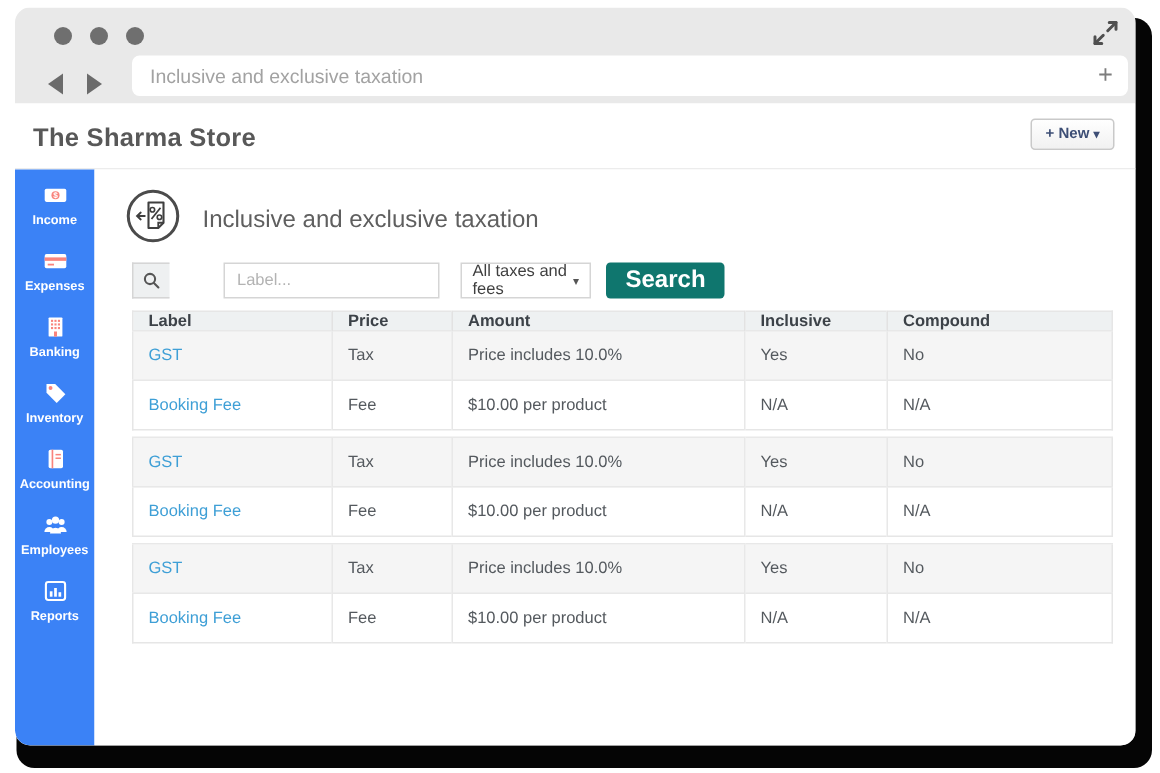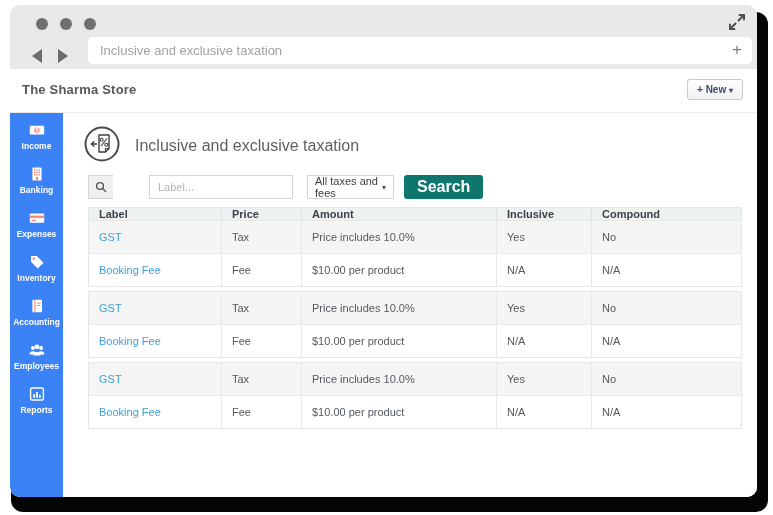--- a/index.html
+++ b/index.html
@@ -42,21 +42,21 @@
     font-size: 13px; color: #a2a2a2; line-height: 27px;
     padding: 0 12px;
   }
   .urlbar .newtab {
     position: absolute; right: 10px; top: 0;
     font-size: 17px; color: #7d7d7d; line-height: 26px;
   }
 
   
   .appbar { position: relative; height: 44px; background: #ffffff; border-bottom: 1px solid #ececec; }
-  .store-name { position: absolute; left: 12px; top: 13px; font-size: 13px; font-weight: bold; color: #585858; letter-spacing: .2px; }
+  .store-name { position: absolute; left: 12px; top: 13px; font-size: 17px; font-weight: bold; color: #585858; letter-spacing: .2px; }
   .new-btn {
     position: absolute; right: 14px; top: 10px;
     border: 1px solid #c9c9c9; border-radius: 3px;
     background: linear-gradient(#ffffff, #f1f1f1);
     color: #3d4e75; font-size: 10px; font-weight: bold;
     padding: 4px 9px; cursor: pointer;
     font-family: "Liberation Sans", sans-serif;
   }
   .new-btn .caret { font-size: 8px; }
 
@@ -162,20 +162,31 @@
 
     <div class="side-item">
       <span class="glyph">
         <svg width="18" height="18" viewBox="0 0 18 18">
           <rect x="1.8" y="4.8" width="14.4" height="8.8" rx="1.2" fill="#ffffff"></rect>
           <circle cx="9" cy="9.2" r="2.7" fill="#f9847d"></circle>
           <text x="9" y="11.1" font-size="5.5" font-weight="bold" fill="#ffffff" text-anchor="middle" font-family="Liberation Sans, sans-serif">$</text>
         </svg>
       </span>
       <span class="side-label">Income</span>
+    </div>
+
+    <div class="side-item">
+      <span class="glyph">
+        <svg width="18" height="18" viewBox="0 0 18 18">
+          <rect x="1.8" y="4.4" width="14.4" height="9.4" rx="1.2" fill="#ffffff"></rect>
+          <rect x="1.8" y="6.6" width="14.4" height="2.3" fill="#f9847d"></rect>
+          <rect x="3.8" y="10.8" width="4.2" height="1.2" fill="#f9847d"></rect>
+        </svg>
+      </span>
+      <span class="side-label">Expenses</span>
     </div>
 
     <div class="side-item">
       <span class="glyph">
         <svg width="18" height="18" viewBox="0 0 18 18">
           <rect x="4.4" y="2.6" width="9.2" height="12.8" rx="0.6" fill="#ffffff"></rect>
           <g fill="#f9847d">
             <rect x="6" y="4.2" width="1.4" height="1.4"></rect>
               <rect x="8.3" y="4.2" width="1.4" height="1.4"></rect>
               <rect x="10.6" y="4.2" width="1.4" height="1.4"></rect>
@@ -183,31 +194,20 @@
               <rect x="8.3" y="6.6" width="1.4" height="1.4"></rect>
               <rect x="10.6" y="6.6" width="1.4" height="1.4"></rect>
             <rect x="6" y="9" width="1.4" height="1.4"></rect>
               <rect x="8.3" y="9" width="1.4" height="1.4"></rect>
               <rect x="10.6" y="9" width="1.4" height="1.4"></rect>
             <rect x="8" y="12" width="2" height="3.4"></rect>
           </g>
         </svg>
       </span>
       <span class="side-label">Banking</span>
-    </div>
-
-    <div class="side-item">
-      <span class="glyph">
-        <svg width="18" height="18" viewBox="0 0 18 18">
-          <rect x="1.8" y="4.4" width="14.4" height="9.4" rx="1.2" fill="#ffffff"></rect>
-          <rect x="1.8" y="6.6" width="14.4" height="2.3" fill="#f9847d"></rect>
-          <rect x="3.8" y="10.8" width="4.2" height="1.2" fill="#f9847d"></rect>
-        </svg>
-      </span>
-      <span class="side-label">Expenses</span>
     </div>
 
     <div class="side-item">
       <span class="glyph">
         <svg width="18" height="18" viewBox="0 0 18 18">
           <path d="M3 3 h5.8 L15.6 9.8 9.8 15.6 3 8.8 Z" fill="#ffffff"></path>
           <circle cx="5.7" cy="5.7" r="1.3" fill="#f9847d"></circle>
         </svg>
       </span>
       <span class="side-label">Inventory</span>

